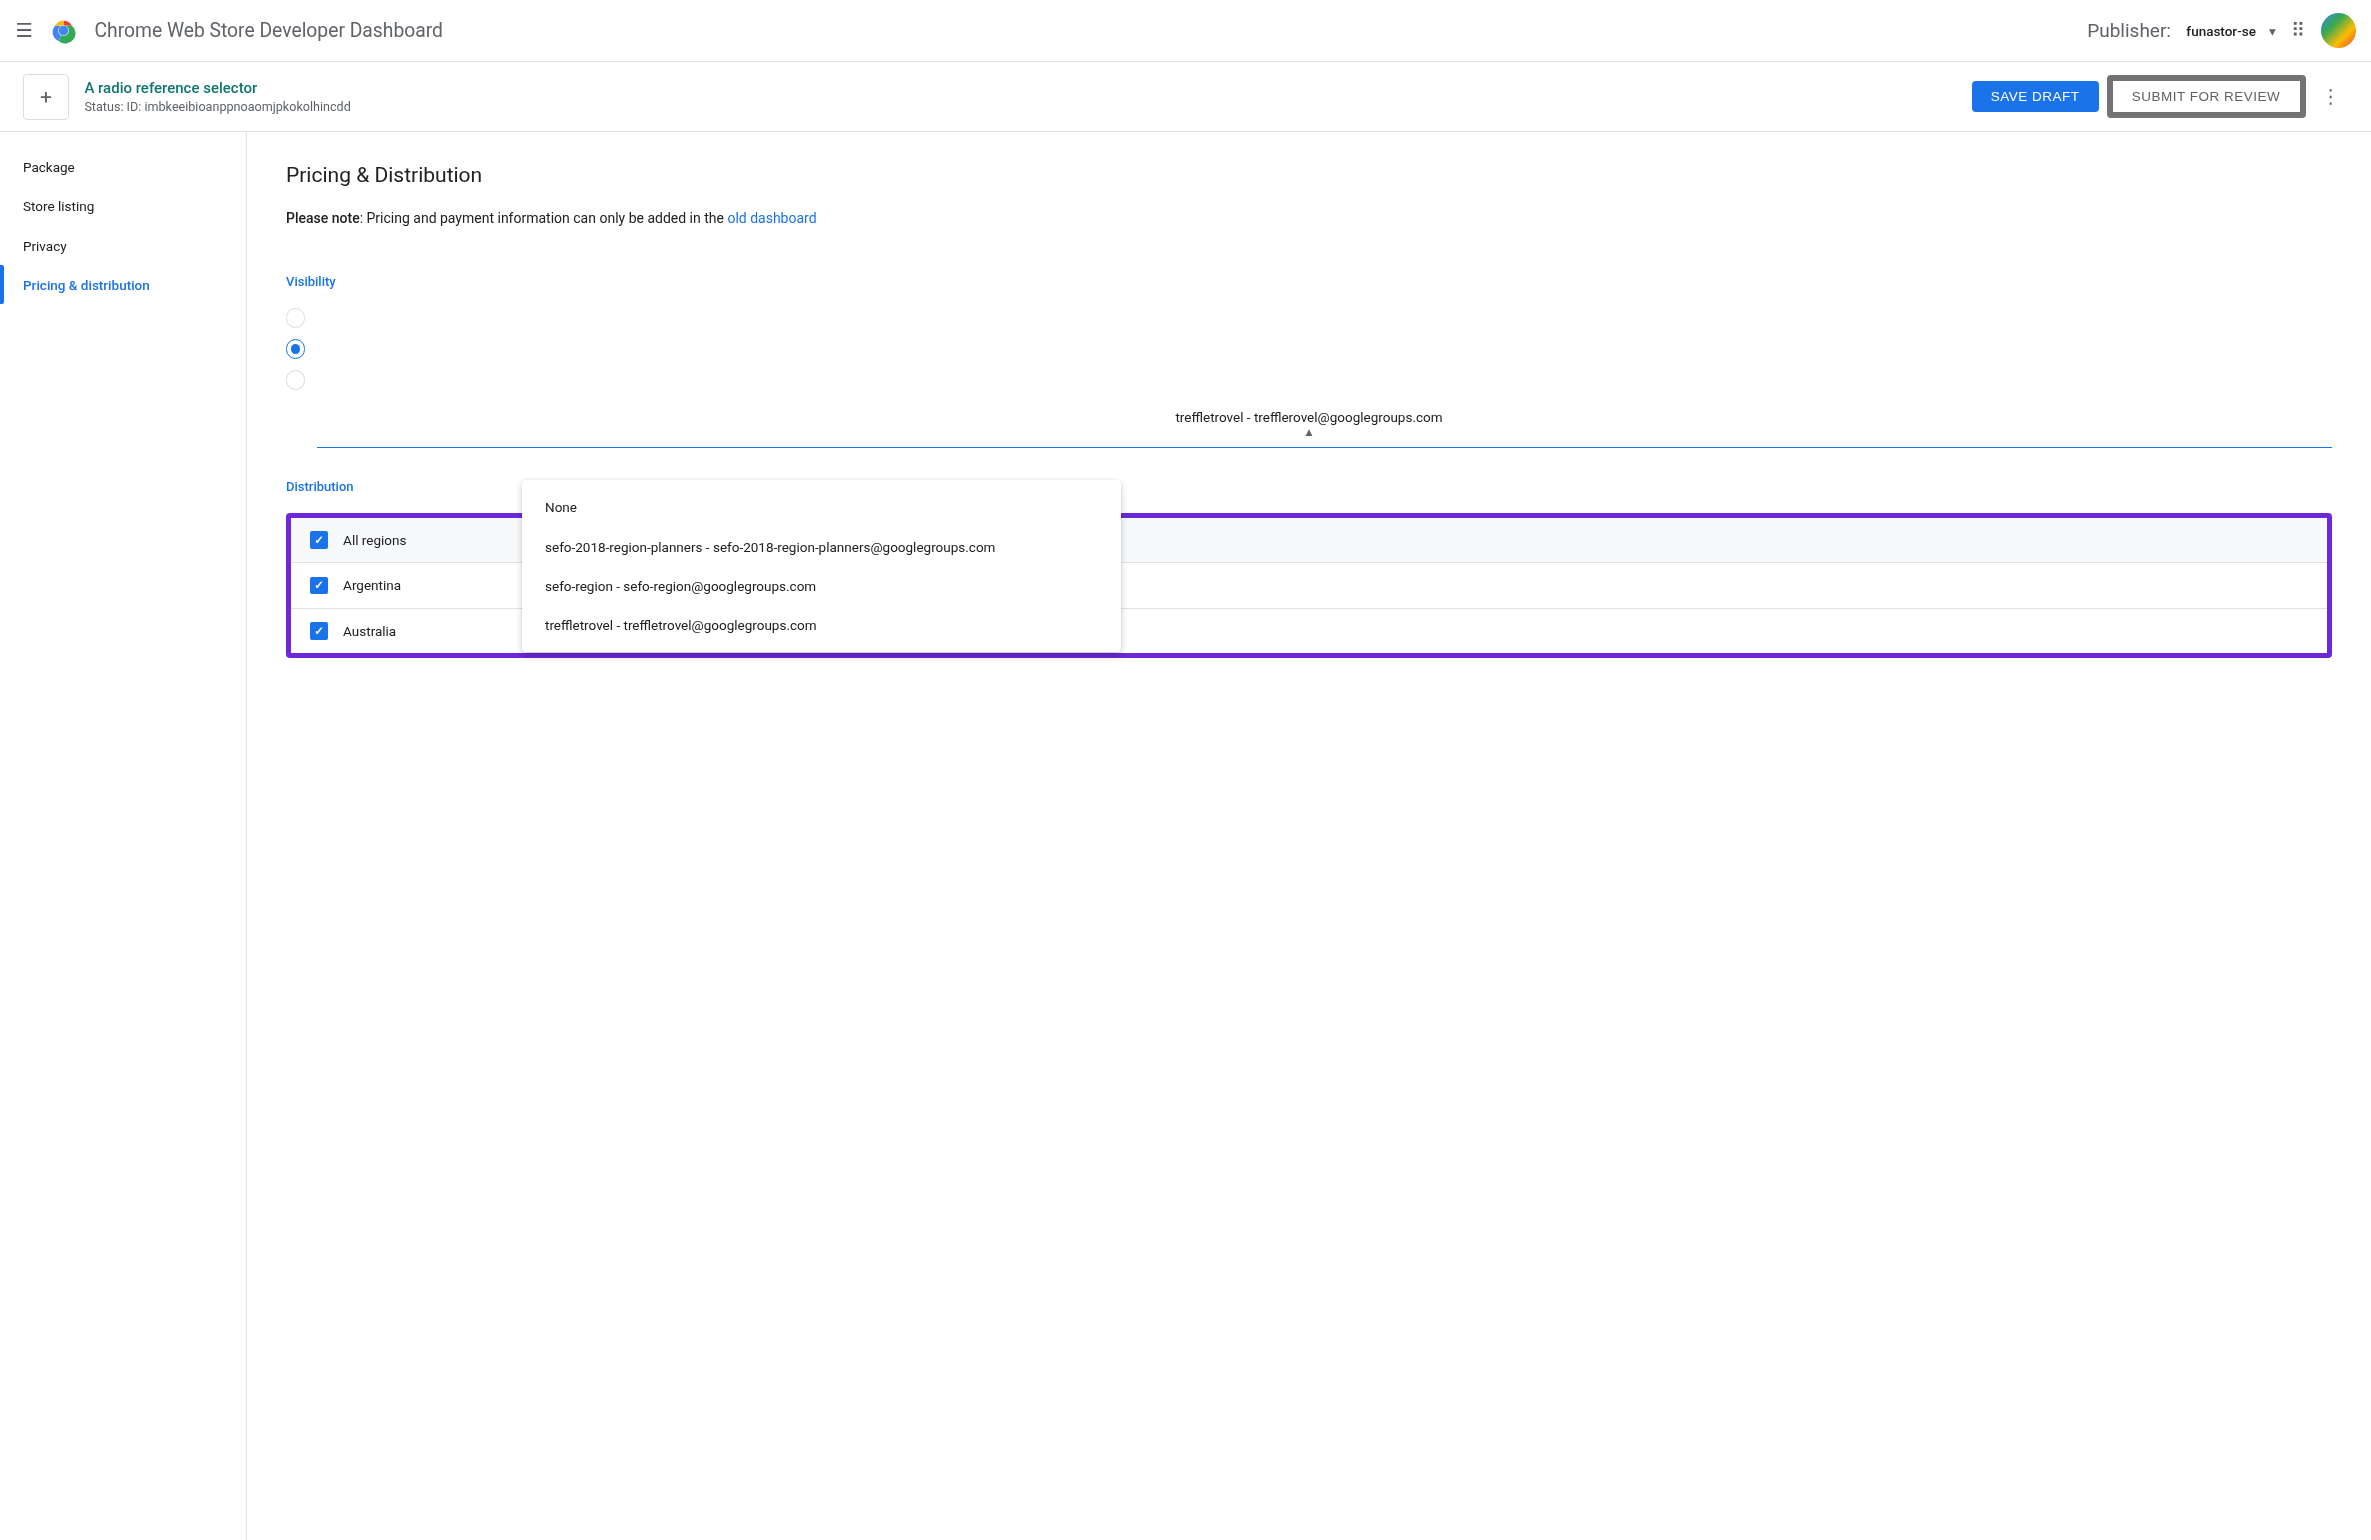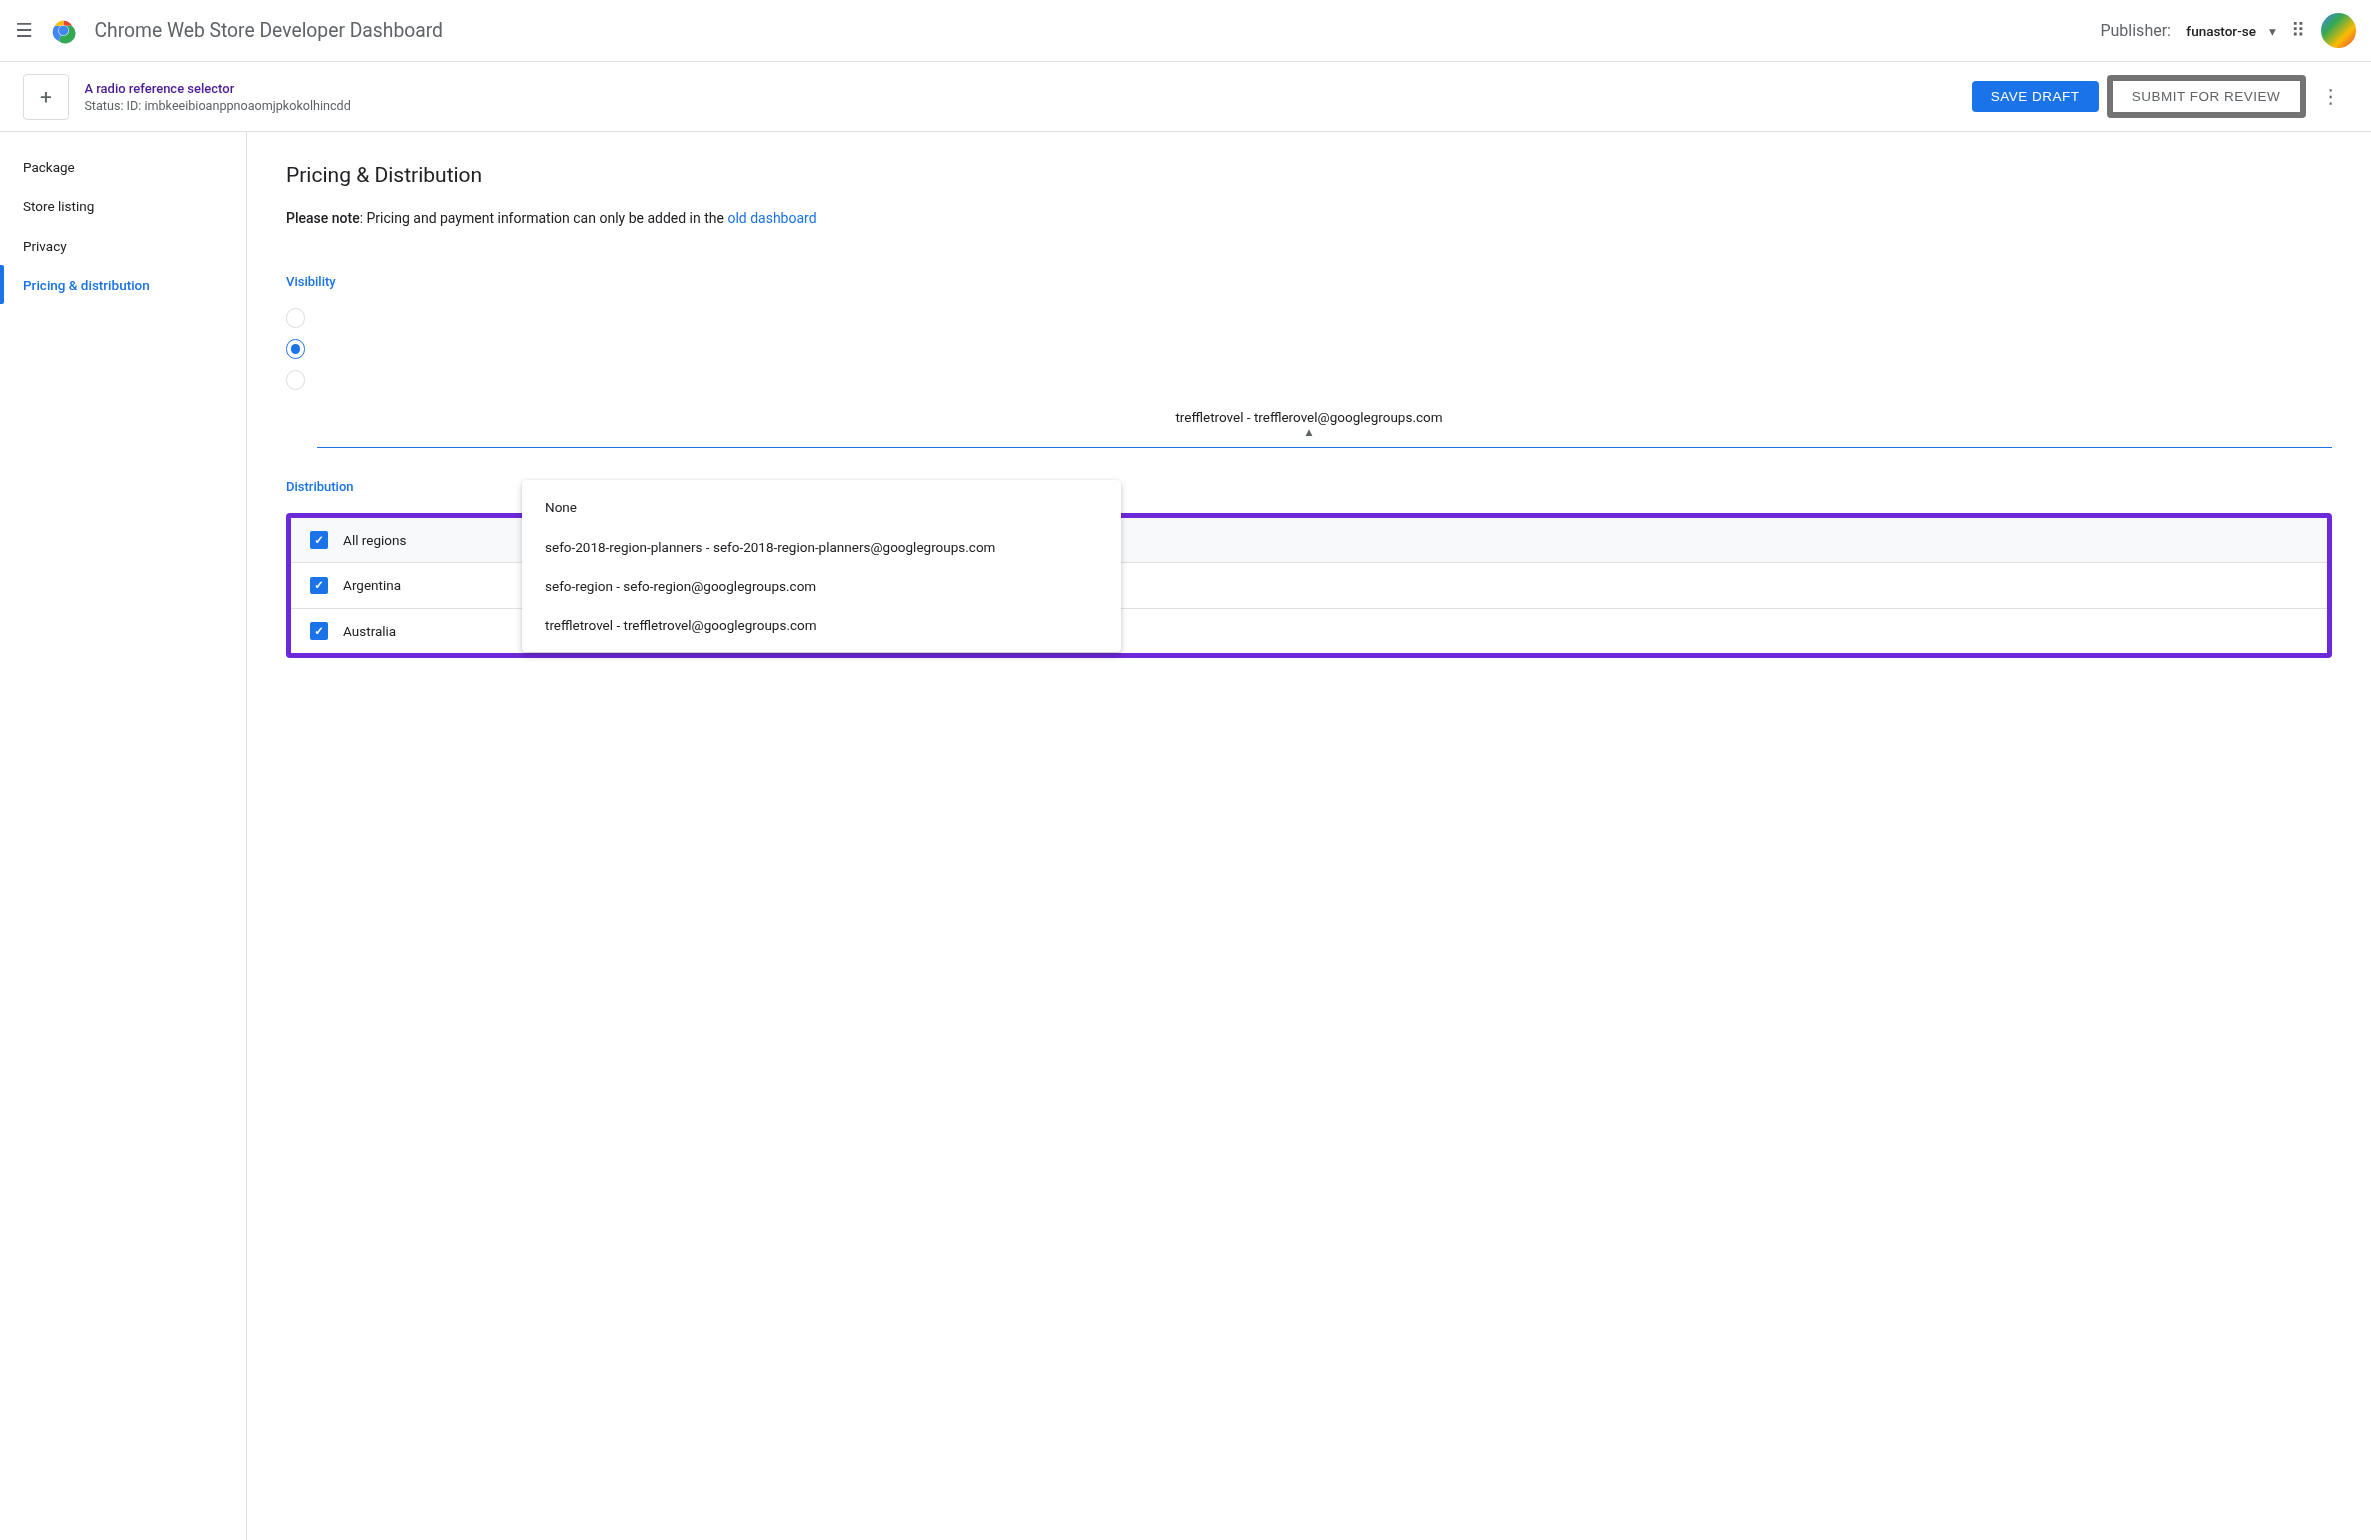--- a/index.html
+++ b/index.html
@@ -17,21 +17,21 @@
     .header-left { display: flex; align-items: center; gap: 15.4px; flex: 1; }
     .hamburger-icon { font-size: 19.3px; cursor: pointer; color: #5f6368; }
     .chrome-logo {
       width: 31px; height: 31px;
       display: flex; align-items: center; justify-content: center;
     }
     .chrome-logo svg { width: 31px; height: 31px; }
     .header-title { font-size: 19.3px; color: #202124; }
     .header-title span { color: #5f6368; font-weight: 400; }
     .header-right { display: flex; align-items: center; gap: 15.4px; }
-    .publisher-label { color: #5f6368; font-size: 16px; }
+    .publisher-label { color: #5f6368; font-size: 19px; }
     .publisher-name { font-size: 13.5px; color: #202124; font-weight: 500; display: flex; align-items: center; gap: 13px; }
     .grid-icon { font-size: 19.3px; color: #5f6368; cursor: pointer; }
     .avatar {
       width: 35px; height: 35px; border-radius: 50%; overflow: hidden;
       background: linear-gradient(135deg, #4285f4, #34a853, #fbbc04, #ea4335);
       cursor: pointer;
     }
 
     
     .ext-header {
@@ -43,21 +43,21 @@
       gap: 15.4px;
     }
     .ext-icon {
       width: 46px; height: 46px;
       border: 1px solid #dadce0;
       border-radius: 3.9px;
       display: flex; align-items: center; justify-content: center;
       color: #5f6368; font-size: 21px;
     }
     .ext-info { flex: 1; }
-    .ext-name { font-size: 13px; font-weight: 500; color: #4c1d95; }
+    .ext-name { font-size: 15px; font-weight: 500; color: #0f766e; }
     .ext-status { font-size: 12.6px; color: #5f6368; margin-top: 1.9px; }
     .ext-actions { display: flex; align-items: center; gap: 7.7px; }
     .btn-save-draft {
       background: #1a73e8; color: #fff; border: none;
       padding: 7.7px 19.3px; border-radius: 3.9px; font-size: 13.5px;
       font-weight: 500; cursor: pointer; text-transform: uppercase;
       letter-spacing: 0.5px;
     }
     .btn-submit {
       background: #fff; color: #5f6368; border: 6px solid #737373;

